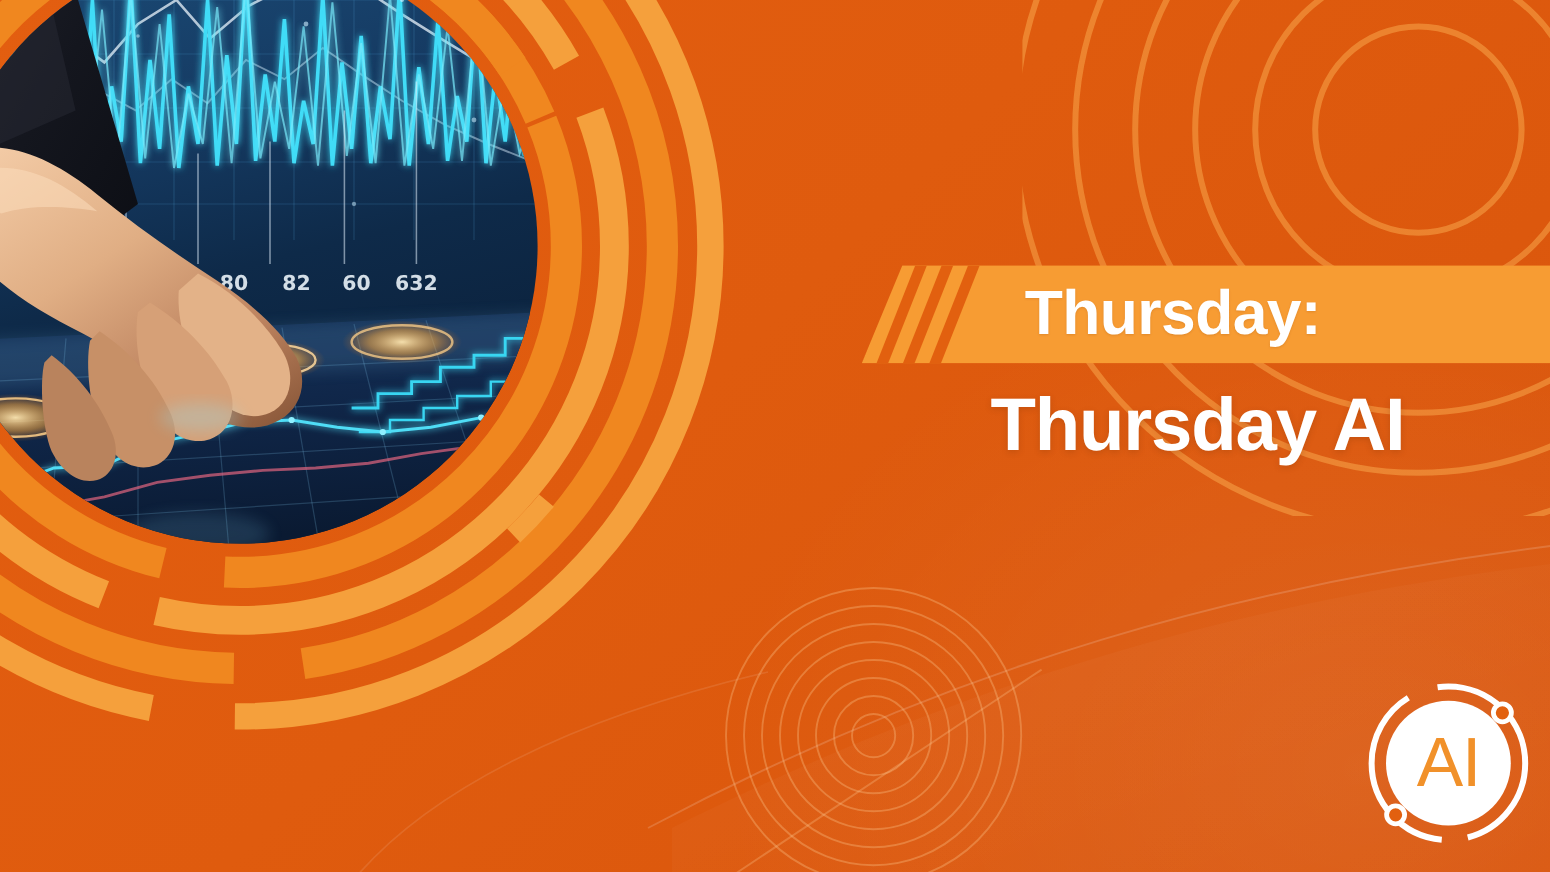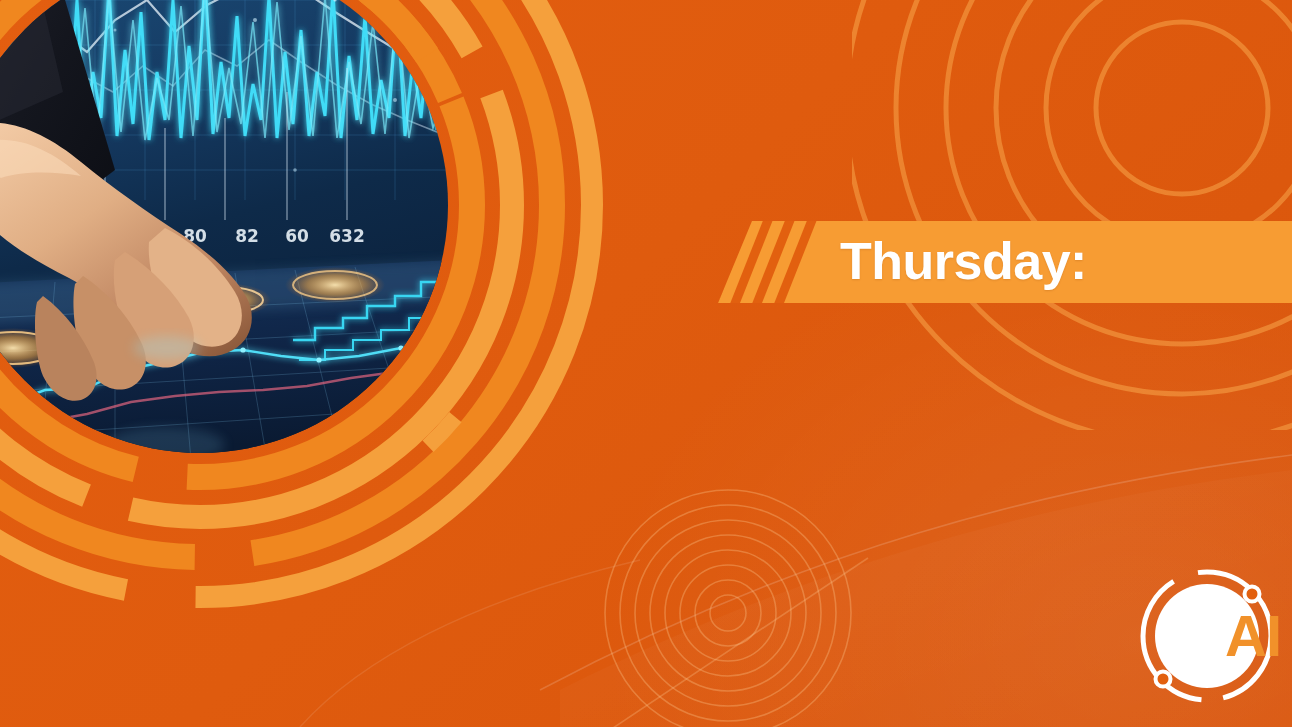--- a/index.html
+++ b/index.html
@@ -71,21 +71,21 @@
     height:82px;
     overflow:hidden;
   }
   .banner-shape {
     position:absolute;
     inset:0;
   }
   .banner-shape svg { width:100%; height:100%; display:block; }
   .banner-label {
     position:absolute;
-    left:122px;
+    left:136px;
     top:50%;
     transform:translateY(-52%);
     color:#FFFFFF;
     font-size:52px;
     font-weight:bold;
     letter-spacing:-0.5px;
     line-height:1;
     white-space:nowrap;
     text-shadow:0 1px 2px rgba(120,50,0,0.18);
   }
@@ -113,24 +113,24 @@
     top:562px;
     width:148px;
     height:148px;
   }
   .logo svg { width:100%; height:100%; display:block; }
   .logo-text {
     position:absolute;
     left:0; right:0;
     top:50%;
     transform:translateY(-50%);
-    text-align:right;
+    text-align:center;
     color:#F1912A;
     font-size:58px;
-    font-weight:bold;
+    font-weight:normal;
     letter-spacing:-1px;
     line-height:1;
     pointer-events:none;
   }
 </style>
 </head>
 <body>
 
 <div class="canvas">
 
@@ -393,20 +393,21 @@
           <line x1="52" y1="-6" x2="14" y2="90"></line>
           <line x1="74" y1="-6" x2="36" y2="90"></line>
           <line x1="96" y1="-6" x2="58" y2="90"></line>
         </g>
       </svg>
     </div>
     <div class="banner-label">Thursday:</div>
   </div>
 
   <div class="headline">
+    <span class="ln">Thursday AI</span>
   </div>
 
   <div class="logo">
     <svg viewBox="0 0 148 148" aria-hidden="true">
 
       <circle cx="74" cy="74" r="52" fill="#FFFFFF"></circle>
 
       <circle cx="74" cy="74" r="64" fill="none" stroke="#FFFFFF" stroke-width="5" stroke-dasharray="120 22 160 26" stroke-dashoffset="36"></circle>
 
       <circle cx="119" cy="32" r="7.5" fill="#E2600F" stroke="#FFFFFF" stroke-width="4"></circle>

